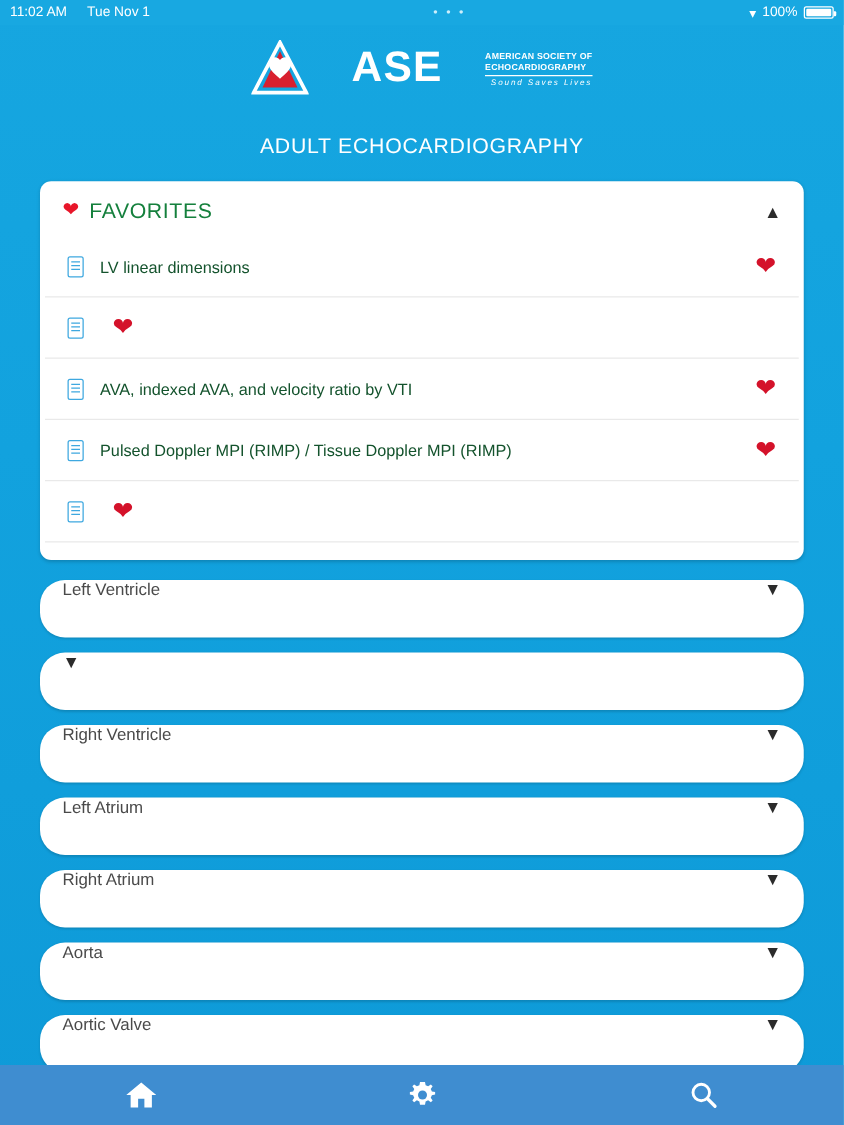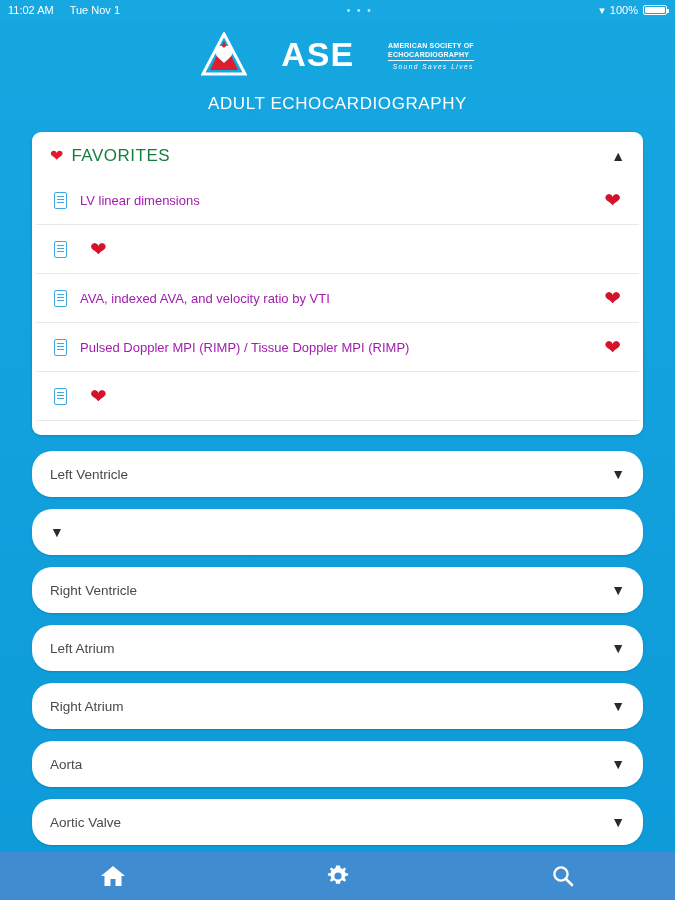--- a/index.html
+++ b/index.html
@@ -87,21 +87,21 @@
     letter-spacing: 1.5px;
     line-height: 9px;
     text-align: right;
   }
   .logo-divider {
     height: 1px;
     background: #ffffff;
     margin: 1px 0;
   }
   .app-title {
-    margin-top: 16px;
+    margin-top: 29px;
     color: #ffffff;
     font-size: 17px;
     letter-spacing: 0.6px;
   }
 
   
   .content {
     padding: 0 32px;
   }
   .card {
@@ -153,39 +153,38 @@
     content: "";
     position: absolute;
     left: 2px; right: 2px; top: 3px;
     height: 1px;
     background: #3ea8e0;
     box-shadow: 0 3px 0 #3ea8e0, 0 6px 0 #3ea8e0;
   }
   .fav-label {
     flex: 1;
     font-size: 13px;
-    color: #a21caf;
+    color: #14532d;
   }
   .heart-big {
     color: #d4122a;
     font-size: 20px;
     line-height: 20px;
     margin-left: 10px;
   }
 
   
   .acc-list { margin-top: 16px; }
   .acc-row {
     height: 46px;
     margin-bottom: 12px;
     background: #ffffff;
     border-radius: 20px;
     box-shadow: 0 1px 2px rgba(0,0,0,0.15);
     display: flex;
-    align-items: center;
     padding: 0 18px;
   }
   .acc-label {
     flex: 1;
     font-size: 13.5px;
     color: #4a4a4a;
   }
   .chev-down {
     color: #2b2b2b;
     font-size: 14px;

